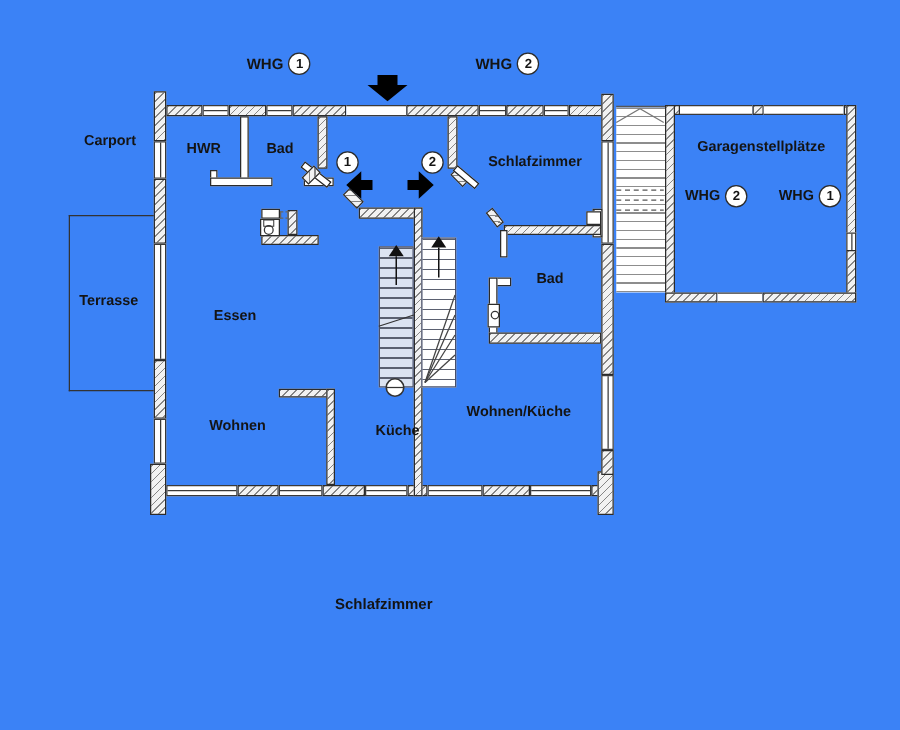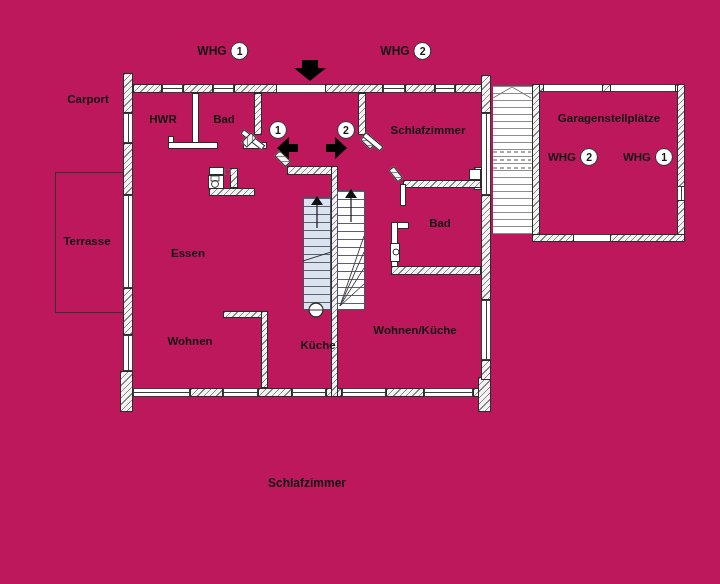--- a/index.html
+++ b/index.html
@@ -1,16 +1,16 @@
 <!DOCTYPE html>
 <html><head>
 <meta charset="utf-8">
 <style>
   html,body{margin:0;padding:0;background:#fff;}
-  #canvas{position:relative;width:720px;height:584px;background:#be185d;overflow:hidden;
+  #canvas{position:relative;width:720px;height:584px;background:#3b82f6;overflow:hidden;
           font-family:"Liberation Sans",sans-serif;}
   .abs{position:absolute;box-sizing:border-box;}
   
   .wall{background-color:#f2f2f2;border:1px solid #2b2b2b;
         background-image:repeating-linear-gradient(135deg,rgba(45,45,45,.55) 0 1px,transparent 1px 4.5px);}
   
   .part{background:#fff;border:1px solid #2b2b2b;}
   
   .win-h{background-color:#fff;border:1px solid #3a3a3a;
          background-image:linear-gradient(#3a3a3a,#3a3a3a);background-size:100% 1px;
@@ -164,21 +164,21 @@
 
   <div class="label big" style="left:223px;top:51px">
     <span>WHG</span>
     <span class="num">1</span>
   </div>
   <div class="label big" style="left:406px;top:51px">
     <span>WHG</span>
     <span class="num">2</span>
   </div>
 
-  <div class="label" style="left:88px;top:99px">Carport</div>
+  <div class="label" style="left:88px;top:113px">Carport</div>
   <div class="label" style="left:163px;top:119px">HWR</div>
   <div class="label" style="left:224px;top:119px">Bad</div>
   <div class="label" style="left:428px;top:130px">Schlafzimmer</div>
   <div class="label" style="left:87px;top:241px">Terrasse</div>
   <div class="label" style="left:188px;top:253px">Essen</div>
   <div class="label" style="left:440px;top:223px">Bad</div>
   <div class="label" style="left:190px;top:341px">Wohnen</div>
   <div class="label" style="left:318px;top:345px">Küche</div>
   <div class="label" style="left:415px;top:330px">Wohnen/Küche</div>
 

